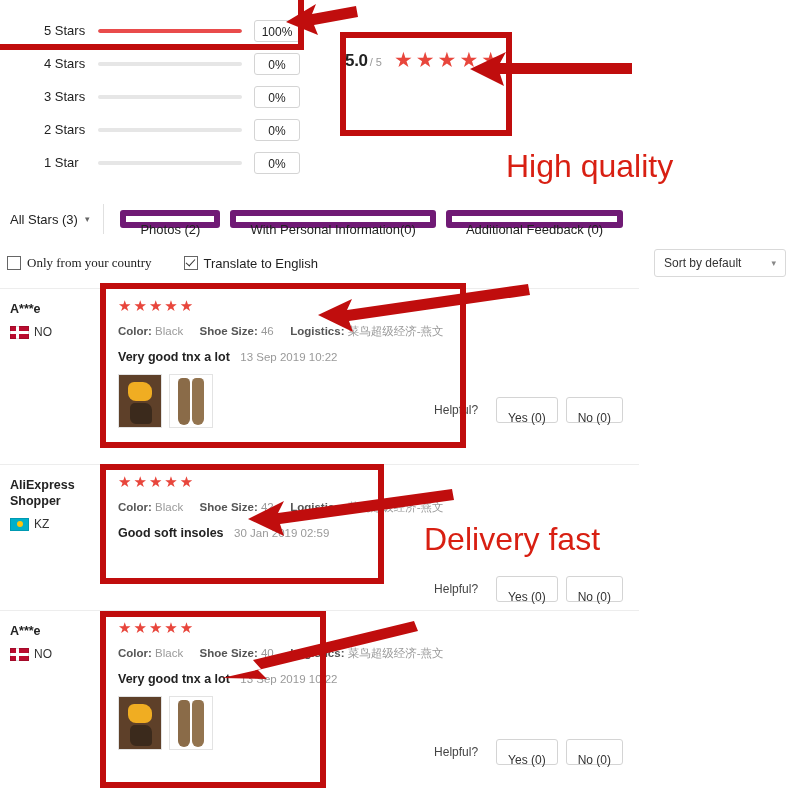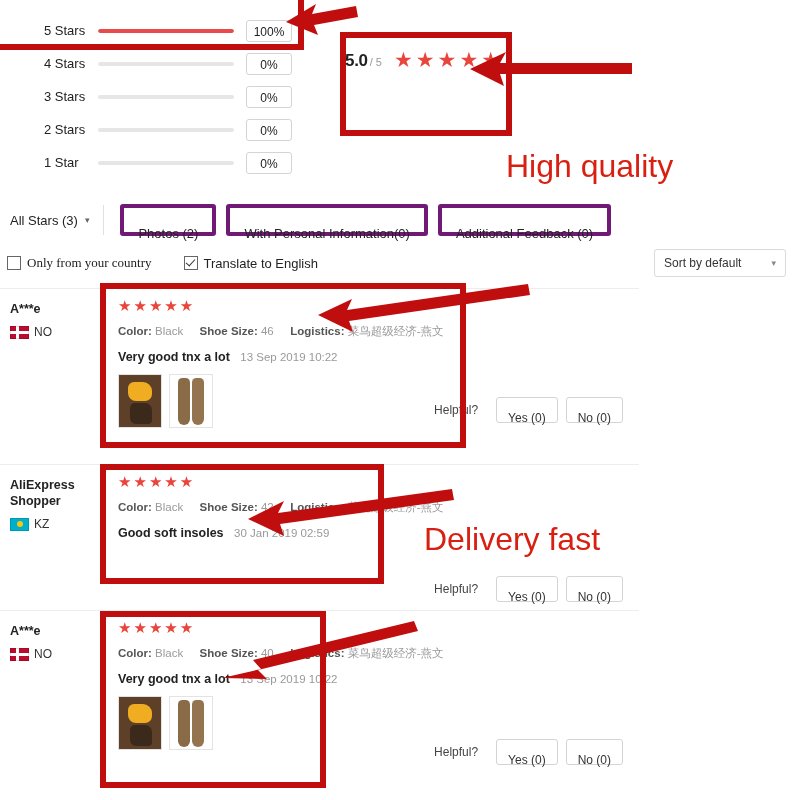--- a/index.html
+++ b/index.html
@@ -61,21 +61,20 @@
     width: 46px;
     height: 22px;
     line-height: 22px;
     text-align: center;
     border: 1px solid #d4d4d4;
     border-radius: 3px;
     background: #fff;
     font-size: 12px;
     color: #222;
     box-sizing: border-box;
-    margin-right: 8px;
   }
 
   
   .score-box {
     position: absolute;
     left: 345px;
     top: 48px;
     display: flex;
     align-items: baseline;
   }
@@ -149,26 +148,26 @@
     border-right: 1px solid #e0e0e0;
     margin-right: 16px;
     white-space: nowrap;
   }
   .caret {
     margin-left: 7px;
     font-size: 9px;
     color: #666;
   }
   .filter-chip {
-    border: 4px solid #701a75;
+    border: 6px solid #701a75;
     border-radius: 3px;
     background: #fff;
-    height: 30px;
+    height: 18px;
     line-height: 28px;
-    padding: 12px 14px;
+    padding: 0 14px;
     font-size: 13px;
     color: #222;
     margin-right: 10px;
     box-sizing: border-box;
     white-space: nowrap;
   }
 
   
   .checkrow {
     position: absolute;

